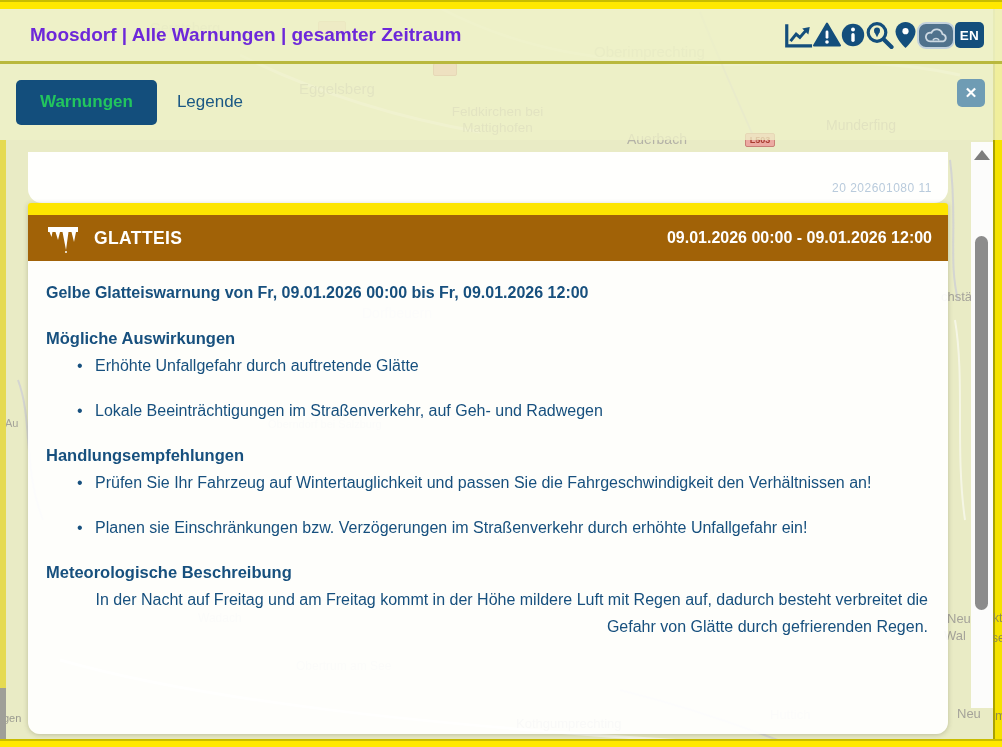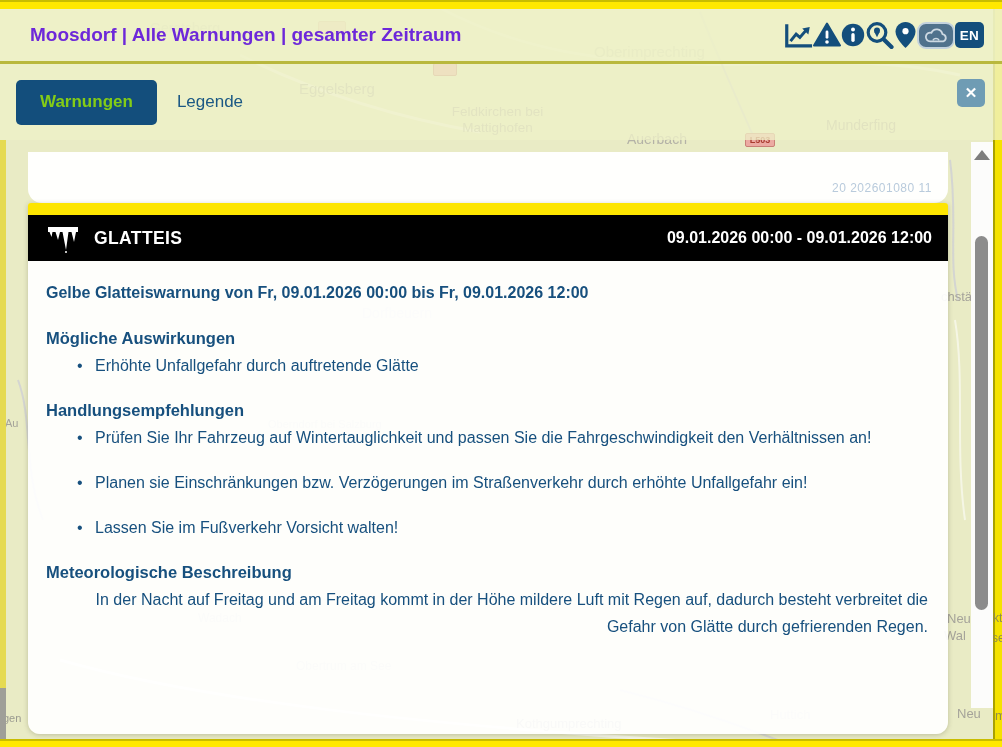--- a/index.html
+++ b/index.html
@@ -22,21 +22,21 @@
   .strip-gray{position:absolute;left:0;top:688px;width:6px;height:51px;background:#9f9f98;}
 
   
   .prev-card{position:absolute;left:28px;top:152px;width:920px;height:51px;z-index:2;
              background:rgba(255,255,255,0.96);border-radius:0 0 14px 14px;}
   .code{position:absolute;right:16px;bottom:8px;font-size:12px;color:#b9cbdc;letter-spacing:0.5px;}
 
   .warn-card{position:absolute;left:28px;top:203px;width:920px;height:531px;z-index:2;
              border-radius:3px 3px 12px 12px;overflow:hidden;box-shadow:0 1px 5px rgba(60,60,30,0.25);}
   .sev{height:12px;background:#fde500;}
-  .whead{height:46px;background:#000000;display:flex;align-items:center;padding:0 16px 0 18px;}
+  .whead{height:46px;background:#a16207;display:flex;align-items:center;padding:0 16px 0 18px;}
   .wtitle{color:#fff;font-weight:bold;font-size:17.5px;letter-spacing:0.4px;margin-left:14px;}
   .period{margin-left:auto;color:#fff;font-weight:bold;font-size:16px;}
   .wbody{position:relative;height:539px;background:rgba(255,255,255,0.93);
          padding:18px 20px 0 18px;box-sizing:border-box;
          font-size:16px;line-height:27px;color:#17507e;overflow:hidden;}
   .lead{font-weight:bold;margin:0 0 19px;}
   .sec-h{font-weight:bold;font-size:16.5px;margin:1px 0 0;line-height:27px;}
   ul.blist{list-style:none;margin:0;padding:0 0 0 49px;}
   .blist li{margin:0 0 18px;position:relative;}
   .blist li::before{content:"•";position:absolute;left:-18px;color:#17507e;}
@@ -53,21 +53,21 @@
              display:flex;align-items:center;justify-content:center;padding:0;cursor:pointer;}
   .lang-btn{width:29px;height:26px;background:#134e7c;color:#fff;border:none;border-radius:5px;
             font-family:"Liberation Sans",sans-serif;font-weight:bold;font-size:13.5px;
             letter-spacing:0.3px;cursor:pointer;padding:0;}
 
   
   .tabbar{position:absolute;left:0;top:61px;width:1002px;height:79px;z-index:3;
           background:rgba(238,241,200,0.78);border-top:3px solid #b9b83d;box-sizing:border-box;
           display:flex;align-items:center;}
   .tab{font-family:"Liberation Sans",sans-serif;font-size:17px;border:none;cursor:pointer;padding:0;}
-  .tab.active{margin-left:16px;height:45px;padding:0 24px;background:#134e7c;color:#84cc16;
+  .tab.active{margin-left:16px;height:45px;padding:0 24px;background:#134e7c;color:#22c55e;
               font-weight:bold;border-radius:5px;}
   .tab.ghost{margin-left:20px;background:transparent;color:#1b5884;}
   .close-btn{position:absolute;right:17px;top:15px;width:28px;height:28px;background:#6f9cb4;
              border:none;border-radius:5px;color:#fff;font-size:15px;font-weight:bold;
              line-height:28px;text-align:center;padding:0;cursor:pointer;}
 
   
   .vscroll{position:absolute;left:971px;top:142px;width:22px;height:566px;background:#fcfcfb;z-index:2;}
   .scroll-arrow{width:0;height:0;margin:8px auto 0;border-left:8px solid transparent;
                 border-right:8px solid transparent;border-bottom:10px solid #7d7d7d;cursor:pointer;}
@@ -144,27 +144,27 @@
       </svg>
       <span class="wtitle">GLATTEIS</span>
       <span class="period">09.01.2026 00:00 - 09.01.2026 12:00</span>
     </div>
     <div class="wbody">
       <p class="lead">Gelbe Glatteiswarnung von Fr, 09.01.2026 00:00 bis Fr, 09.01.2026 12:00</p>
 
       <h3 class="sec-h">Mögliche Auswirkungen</h3>
       <ul class="blist">
         <li>Erhöhte Unfallgefahr durch auftretende Glätte</li>
+        <li>Lokale Beeinträchtigungen im Straßenverkehr, auf Geh- und Radwegen</li>
       </ul>
 
       <h3 class="sec-h">Handlungsempfehlungen</h3>
       <ul class="blist">
         <li>Prüfen Sie Ihr Fahrzeug auf Wintertauglichkeit und passen Sie die Fahrgeschwindigkeit den Verhältnissen an!</li>
         <li>Planen sie Einschränkungen bzw. Verzögerungen im Straßenverkehr durch erhöhte Unfallgefahr ein!</li>
-        <li>Lassen Sie im Fußverkehr Vorsicht walten!</li>
       </ul>
 
       <h3 class="sec-h">Meteorologische Beschreibung</h3>
       <p class="para">In der Nacht auf Freitag und am Freitag kommt in der Höhe mildere Luft mit Regen auf, dadurch besteht verbreitet die Gefahr von Glätte durch gefrierenden Regen.</p>
 
       <span class="wcode">4729 4 1</span>
     </div>
   </div>
 
   <div class="tabbar">

